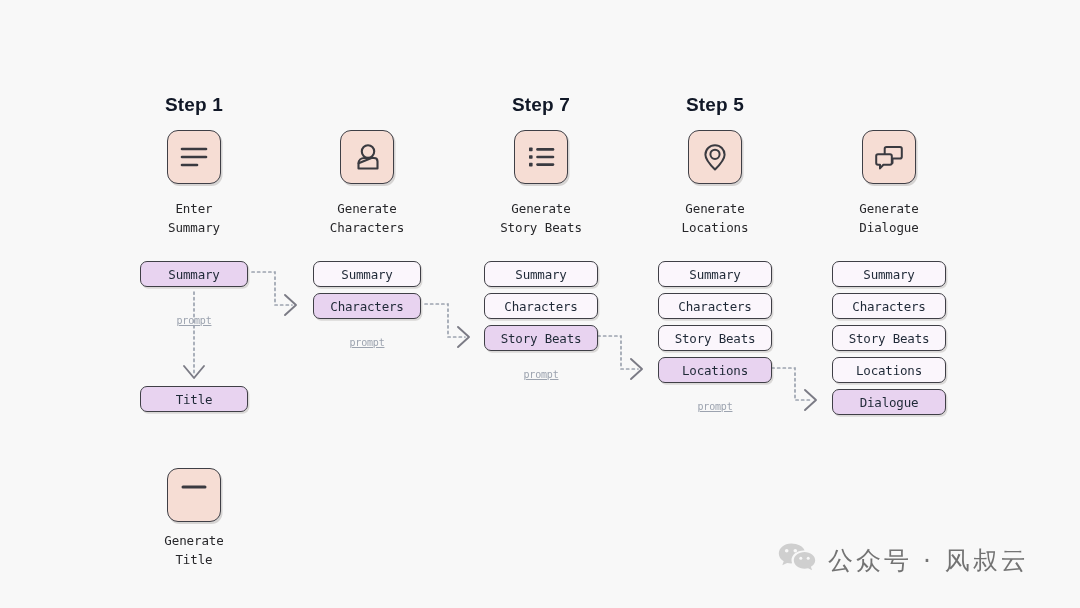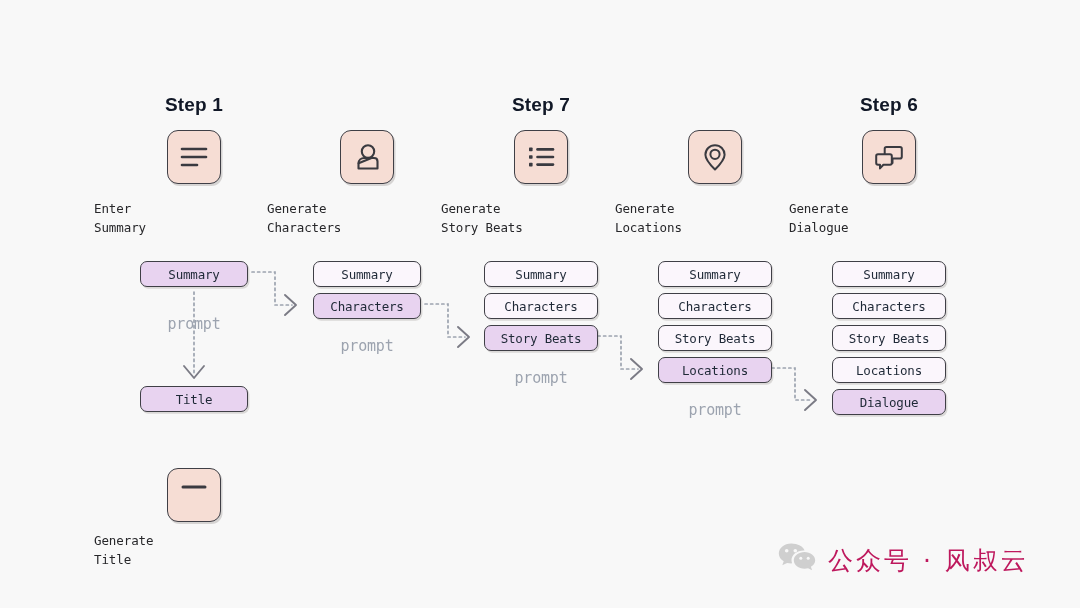--- a/index.html
+++ b/index.html
@@ -57,21 +57,21 @@
     justify-content: center;
     box-shadow: 1.5px 2px 0 rgba(60,50,45,0.18);
   }
   .icon-box svg { display: block; }
 
   .step-caption {
     position: absolute;
     left: -10px;
     width: 200px;
     top: 199px;
-    text-align: left;
+    text-align: center;
     font-family: "DejaVu Sans Mono", monospace;
     font-size: 12.5px;
     line-height: 19px;
     color: #27272a;
     letter-spacing: -0.1px;
   }
 
   
   .pill {
     position: absolute;
@@ -92,23 +92,24 @@
     white-space: nowrap;
   }
   .pill.active { background: #e8d3f0; }
 
   .prompt-label {
     position: absolute;
     left: 0;
     width: 180px;
     text-align: center;
     font-family: "DejaVu Sans Mono", monospace;
-    font-size: 15px;
+    font-size: 10px;
     color: #9ca3af;
     letter-spacing: -0.2px;
+    text-decoration: underline;
   }
 
   
   #connectors {
     position: absolute;
     left: 0; top: 0;
     width: 1080px; height: 608px;
     pointer-events: none;
   }
 
@@ -118,21 +119,21 @@
     left: 778px;
     top: 542px;
     display: flex;
     align-items: center;
     gap: 12px;
     opacity: 1;
   }
   #watermark .wm-text {
     font-family: "DejaVu Sans", sans-serif;
     font-size: 25px;
-    color: #be185d;
+    color: #737373;
     letter-spacing: 3px;
     white-space: nowrap;
   }
 </style>
 </head>
 <body>
 
 <div id="stage">
 
   <svg id="connectors" viewBox="0 0 1080 608" xmlns="http://www.w3.org/2000/svg">
@@ -252,20 +253,21 @@
     </div>
 
     <div class="pill" style="top:261px; width:114px; margin-left:-57px;">Summary</div>
     <div class="pill" style="top:293px; width:114px; margin-left:-57px;">Characters</div>
     <div class="pill active" style="top:325px; width:114px; margin-left:-57px;">Story Beats</div>
 
     <div class="prompt-label" style="top:369px">prompt</div>
   </div>
 
   <div class="column" style="left:625px">
+    <div class="step-title">Step 5</div>
 
     <div class="icon-box">
       <span>
         <svg width="28" height="30" viewBox="0 0 28 30">
           <g fill="none" stroke="#3a3a40" stroke-width="2" stroke-linejoin="round" stroke-linecap="round">
             <path d="M14 3.2 C8.6 3.2 4.4 7.4 4.4 12.7 C4.4 18 14 27.5 14 27.5 C14 27.5 23.6 18 23.6 12.7 C23.6 7.4 19.4 3.2 14 3.2 Z"></path>
             <circle cx="14" cy="12.3" r="4.6"></circle>
           </g>
         </svg>
       </span>
@@ -278,21 +280,20 @@
 
     <div class="pill" style="top:261px; width:114px; margin-left:-57px;">Summary</div>
     <div class="pill" style="top:293px; width:114px; margin-left:-57px;">Characters</div>
     <div class="pill" style="top:325px; width:114px; margin-left:-57px;">Story Beats</div>
     <div class="pill active" style="top:357px; width:114px; margin-left:-57px;">Locations</div>
 
     <div class="prompt-label" style="top:401px">prompt</div>
   </div>
 
   <div class="column" style="left:799px">
-    <div class="step-title">Step 6</div>
 
     <div class="icon-box">
       <span>
         <svg width="30" height="28" viewBox="0 0 30 28">
           <g fill="#f6ddd4" stroke="#3a3a40" stroke-width="2" stroke-linejoin="round" stroke-linecap="round">
             <path d="M12.5 4 L26 4 C27 4 27.8 4.8 27.8 5.8 L27.8 13.8 C27.8 14.8 27 15.6 26 15.6 L18.5 15.6 L18.5 20 L14.6 15.6 L12.5 15.6 C11.5 15.6 10.7 14.8 10.7 13.8 L10.7 5.8 C10.7 4.8 11.5 4 12.5 4 Z"></path>
             <path d="M4 11.2 L16 11.2 C17 11.2 17.8 12 17.8 13 L17.8 20 C17.8 21 17 21.8 16 21.8 L9.4 21.8 L6 25.4 L6 21.8 L4 21.8 C3 21.8 2.2 21 2.2 20 L2.2 13 C2.2 12 3 11.2 4 11.2 Z"></path>
           </g>
         </svg>
       </span>

